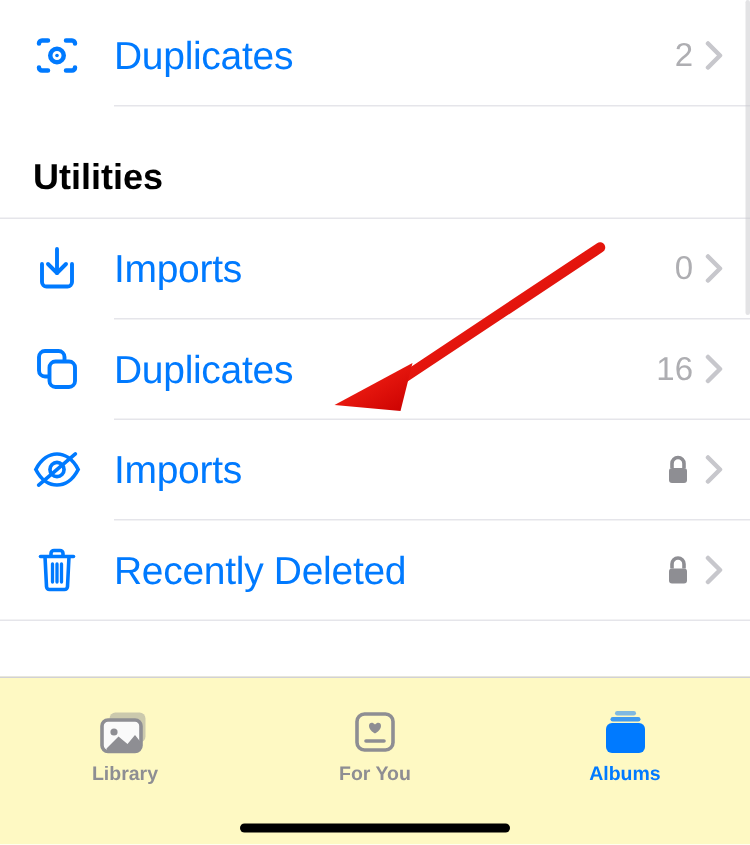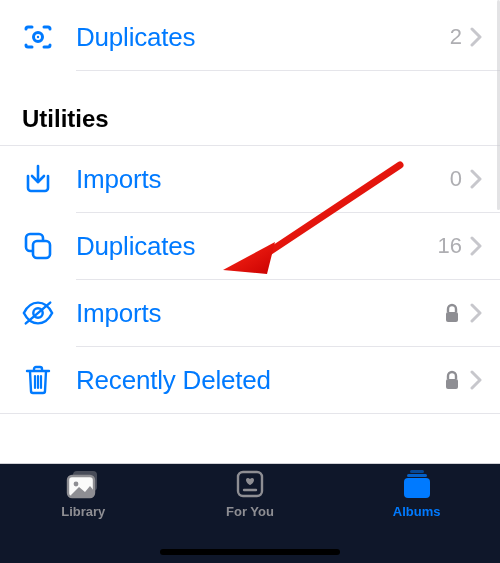--- a/index.html
+++ b/index.html
@@ -21,24 +21,24 @@
     color: #aeaeb2; font-size: 22px; font-weight: 400; margin-right: 8px;
   }
   .row .lock { margin-right: 10px; display:flex; align-items:center; }
   .row .chev { display:flex; align-items:center; }
   .divider-full { height: 1px; background: #e5e5ea; margin-left: 0; }
   .divider-inset { height: 1px; background: #e5e5ea; margin-left: 76px; }
   .section-header {
     font-size: 24px; font-weight: 700; color: #000; padding: 34px 22px 12px 22px;
   }
   .tabbar {
-    position: absolute; bottom: 0; left: 0; right: 0; height: 100px;
-    border-top: 1px solid #d1d1d6; background: #0f172a;
+    position: absolute; bottom: 0; left: 0; right: 0; height: 112px;
+    border-top: 1px solid #d1d1d6; background: #fef9c3;
     display: flex; justify-content: space-around; align-items: flex-start;
-    padding-top: 4px;
+    padding-top: 20px;
   }
   .tab { display: flex; flex-direction: column; align-items: center; width: 25%; }
   .tab .ticon { height: 32px; display:flex; align-items:center; justify-content:center; }
   .tab .tlabel { font-size: 13px; font-weight: 600; margin-top: 4px; color: #8e8e93; }
   .tab.active .tlabel { color: #007aff; }
   .home-indicator {
     position: absolute; bottom: 8px; left: 50%; transform: translateX(-50%);
     width: 180px; height: 6px; background: #000; border-radius: 3px;
   }
   .scroll-hint {

